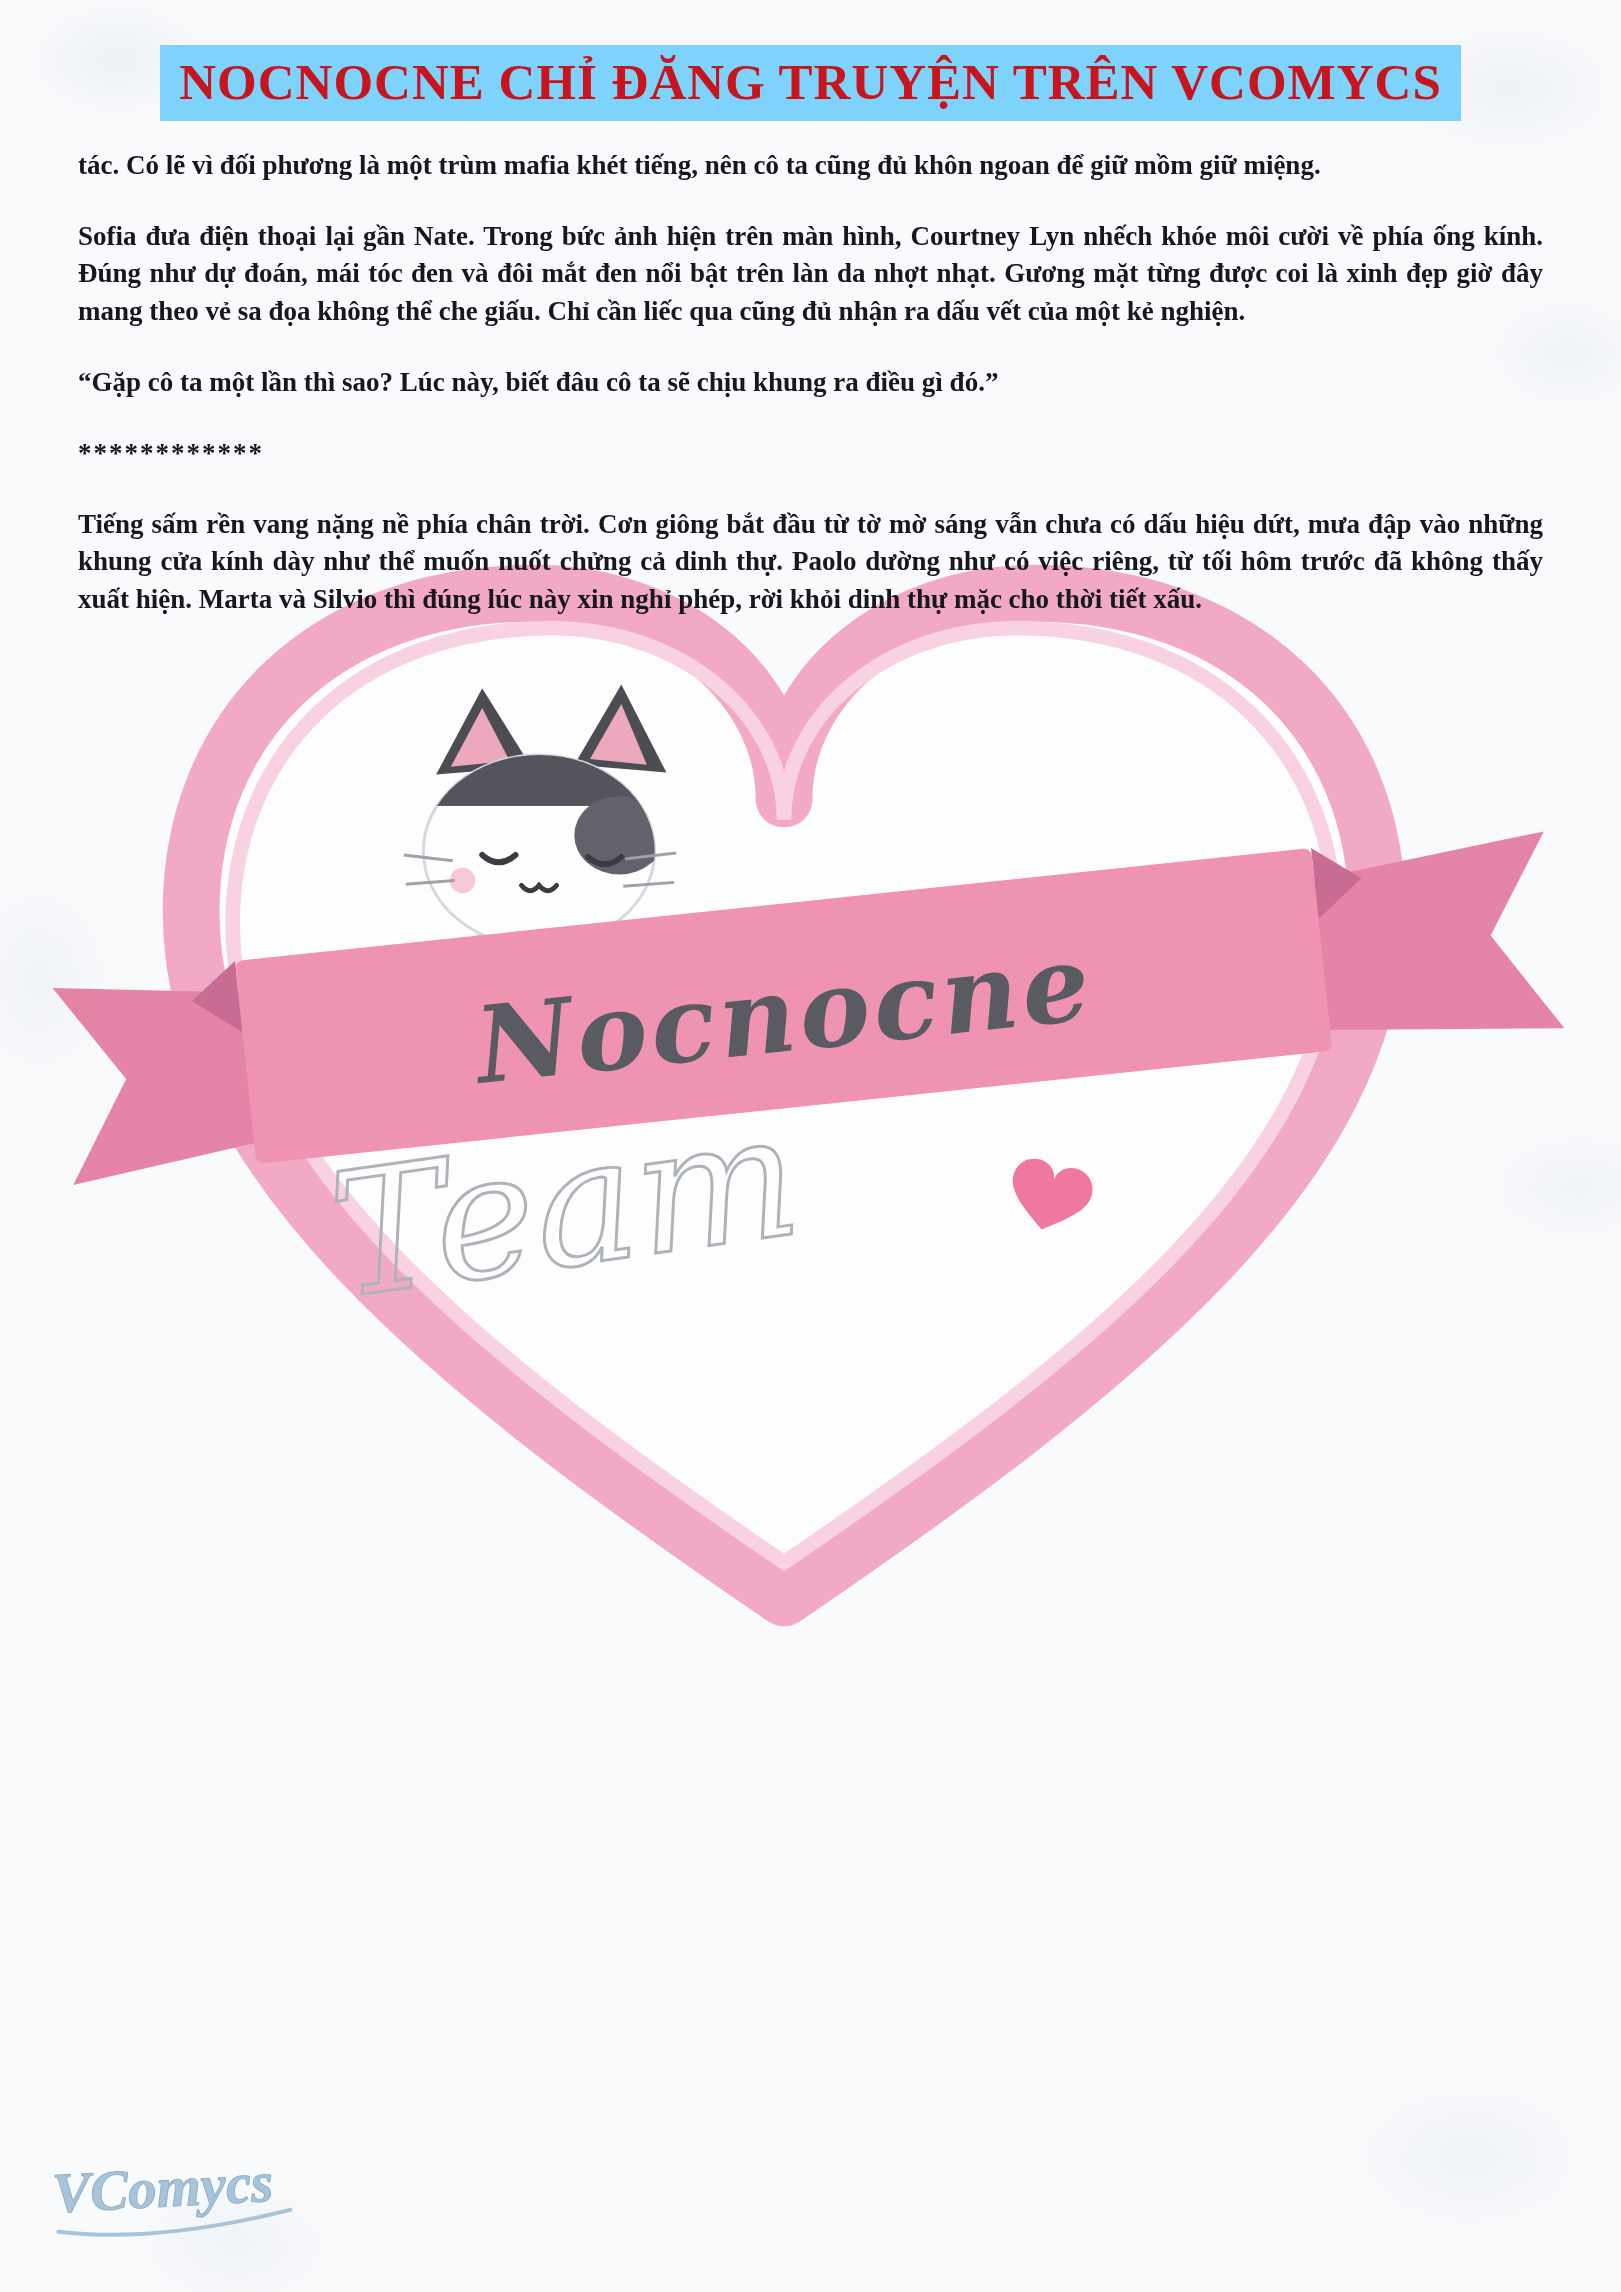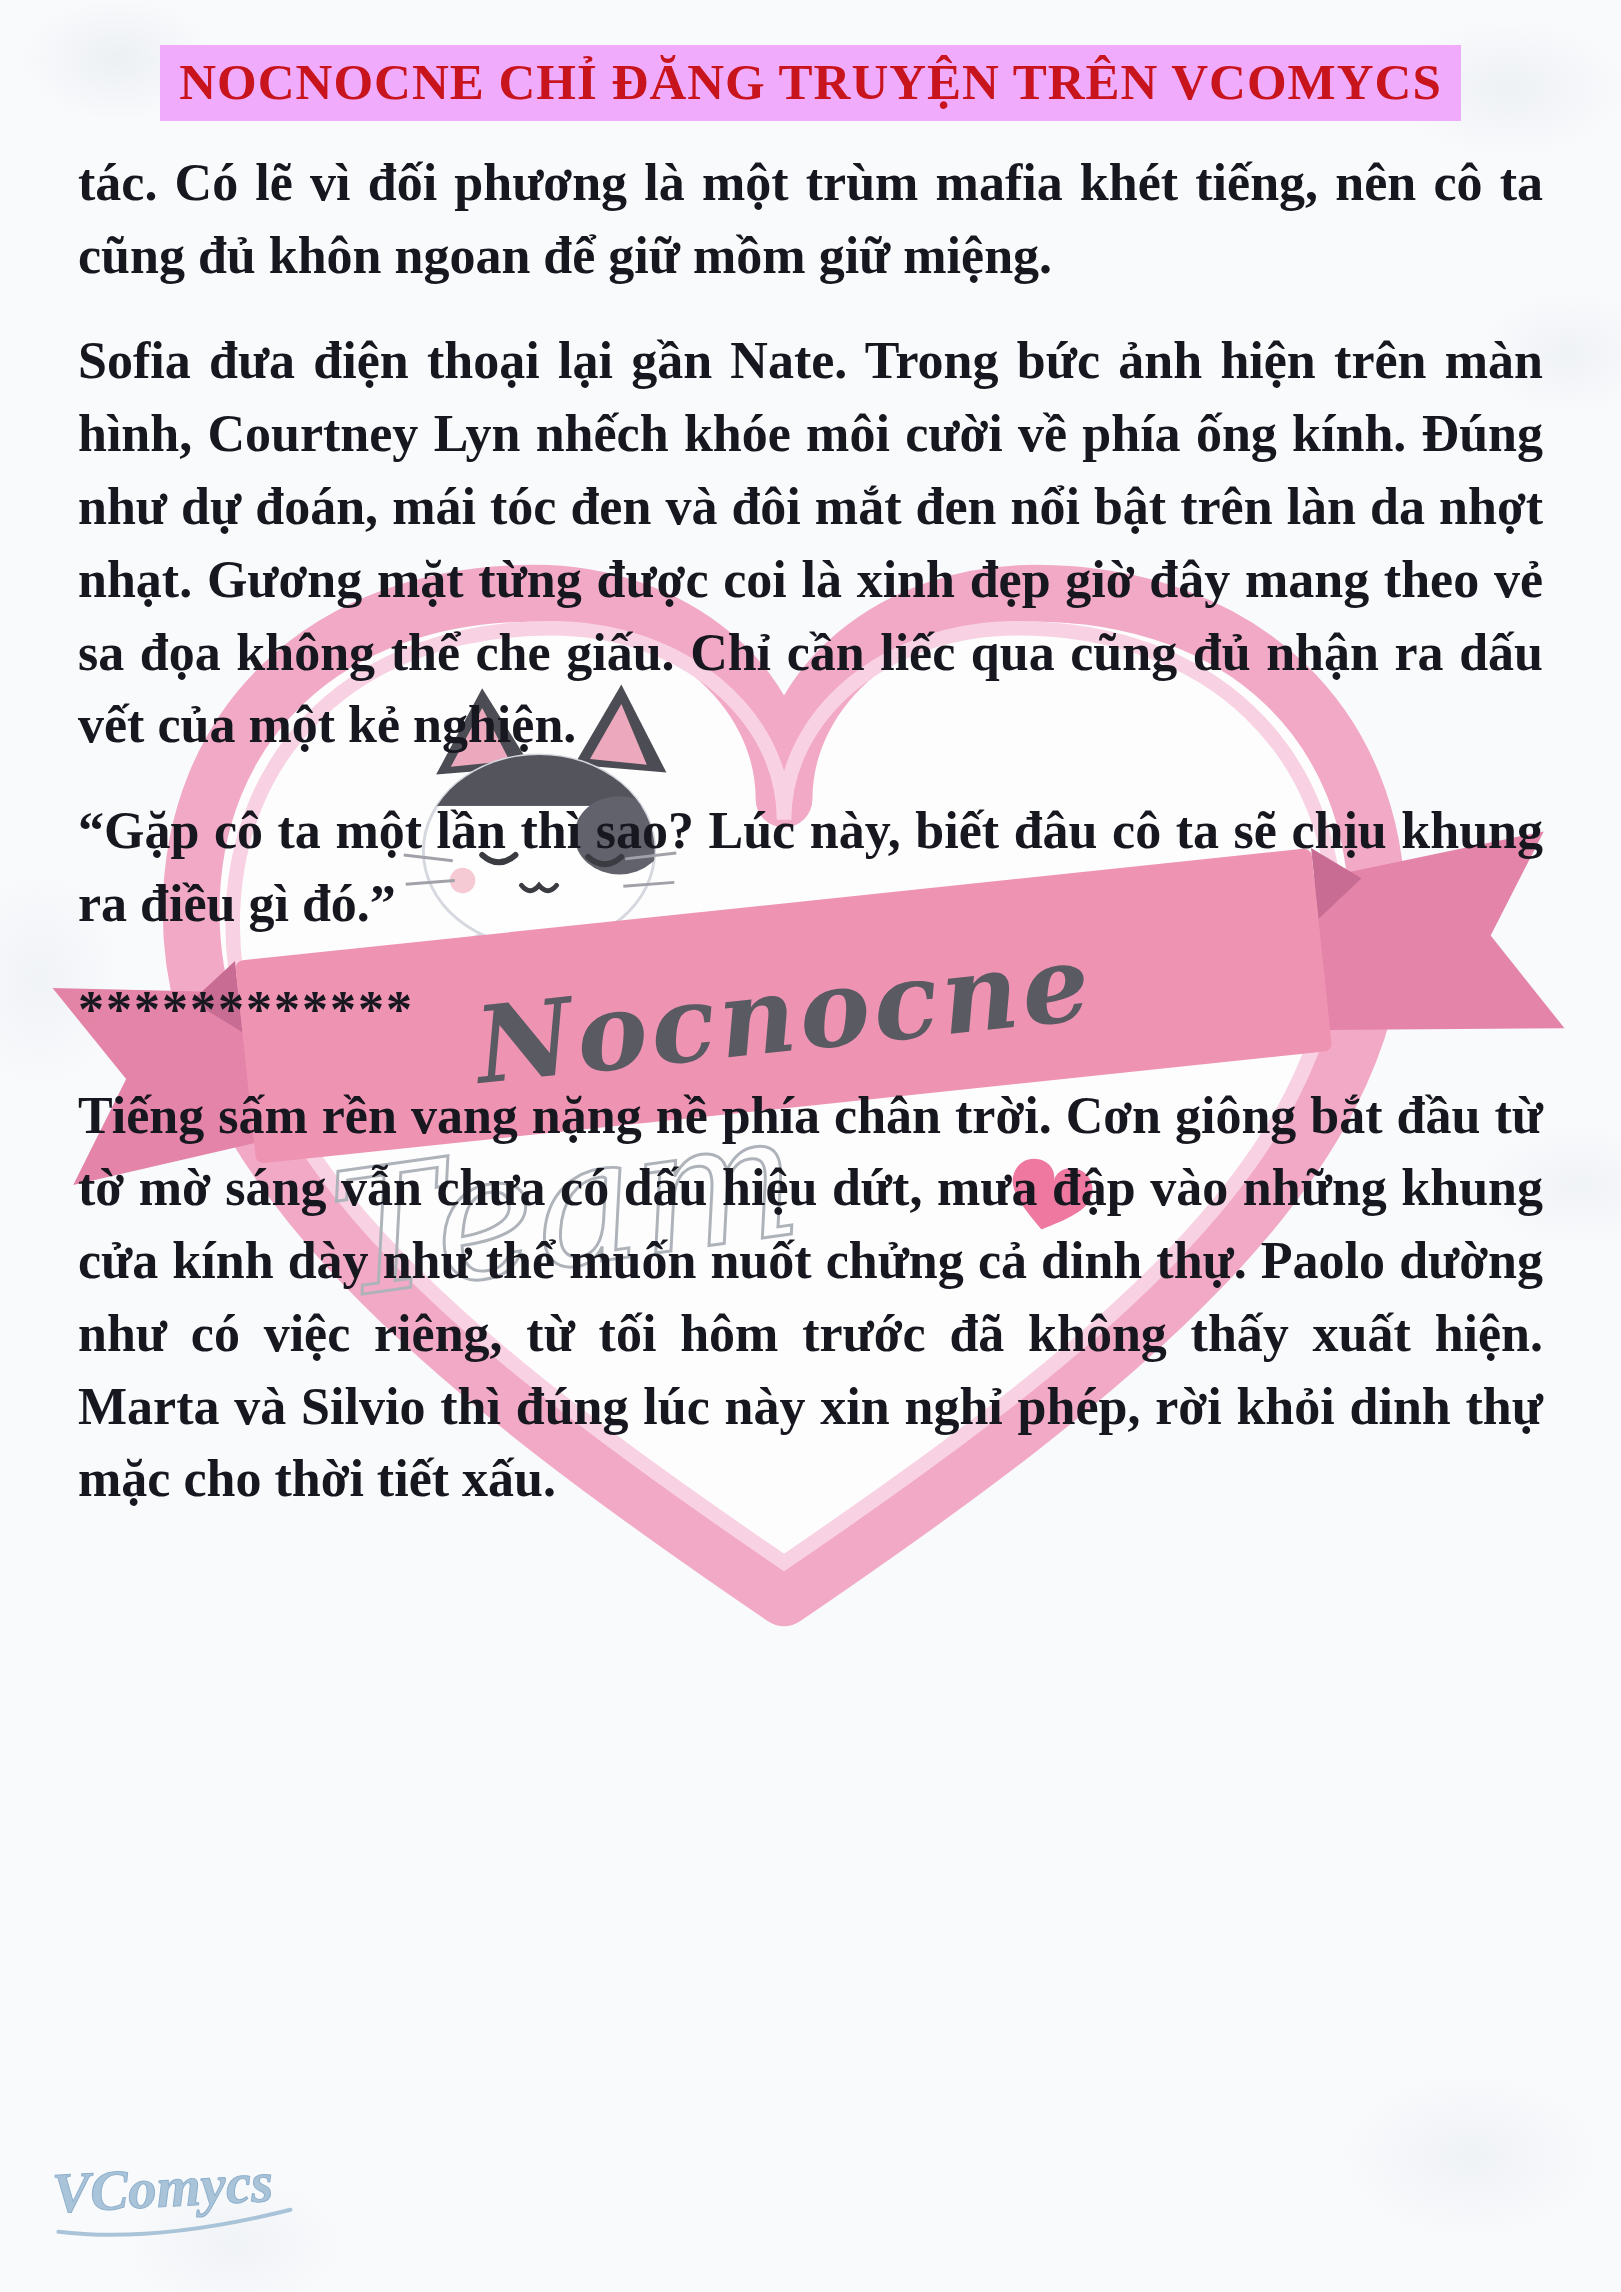--- a/index.html
+++ b/index.html
@@ -32,40 +32,40 @@
     left: 0;
     width: 1621px;
     height: 2293px;
     z-index: 0;
   }
   .header-banner {
     position: relative;
     z-index: 2;
     margin: 45px auto 25.5px auto;
     width: fit-content;
-    background: #f0abfc;
+    background: #7dd3fc;
     padding: 7.8px 19.6px 9.8px 19.6px;
     text-align: right;
   }
   .header-banner h1 {
     margin: 0;
     font-size: 51px;
     line-height: 1.15;
     font-weight: 700;
     letter-spacing: 1px;
     color: #c8141c;
     white-space: nowrap;
   }
   main {
     position: relative;
     z-index: 2;
     padding: 0 78px;
   }
   main p {
-    font-size: 52px;
+    font-size: 27px;
     line-height: 1.4;
     font-weight: 700;
     color: #171720;
     text-align: justify;
     margin: 0 0 33px 0;
   }
   main p.divider {
     text-align: left;
     letter-spacing: 2px;
   }

